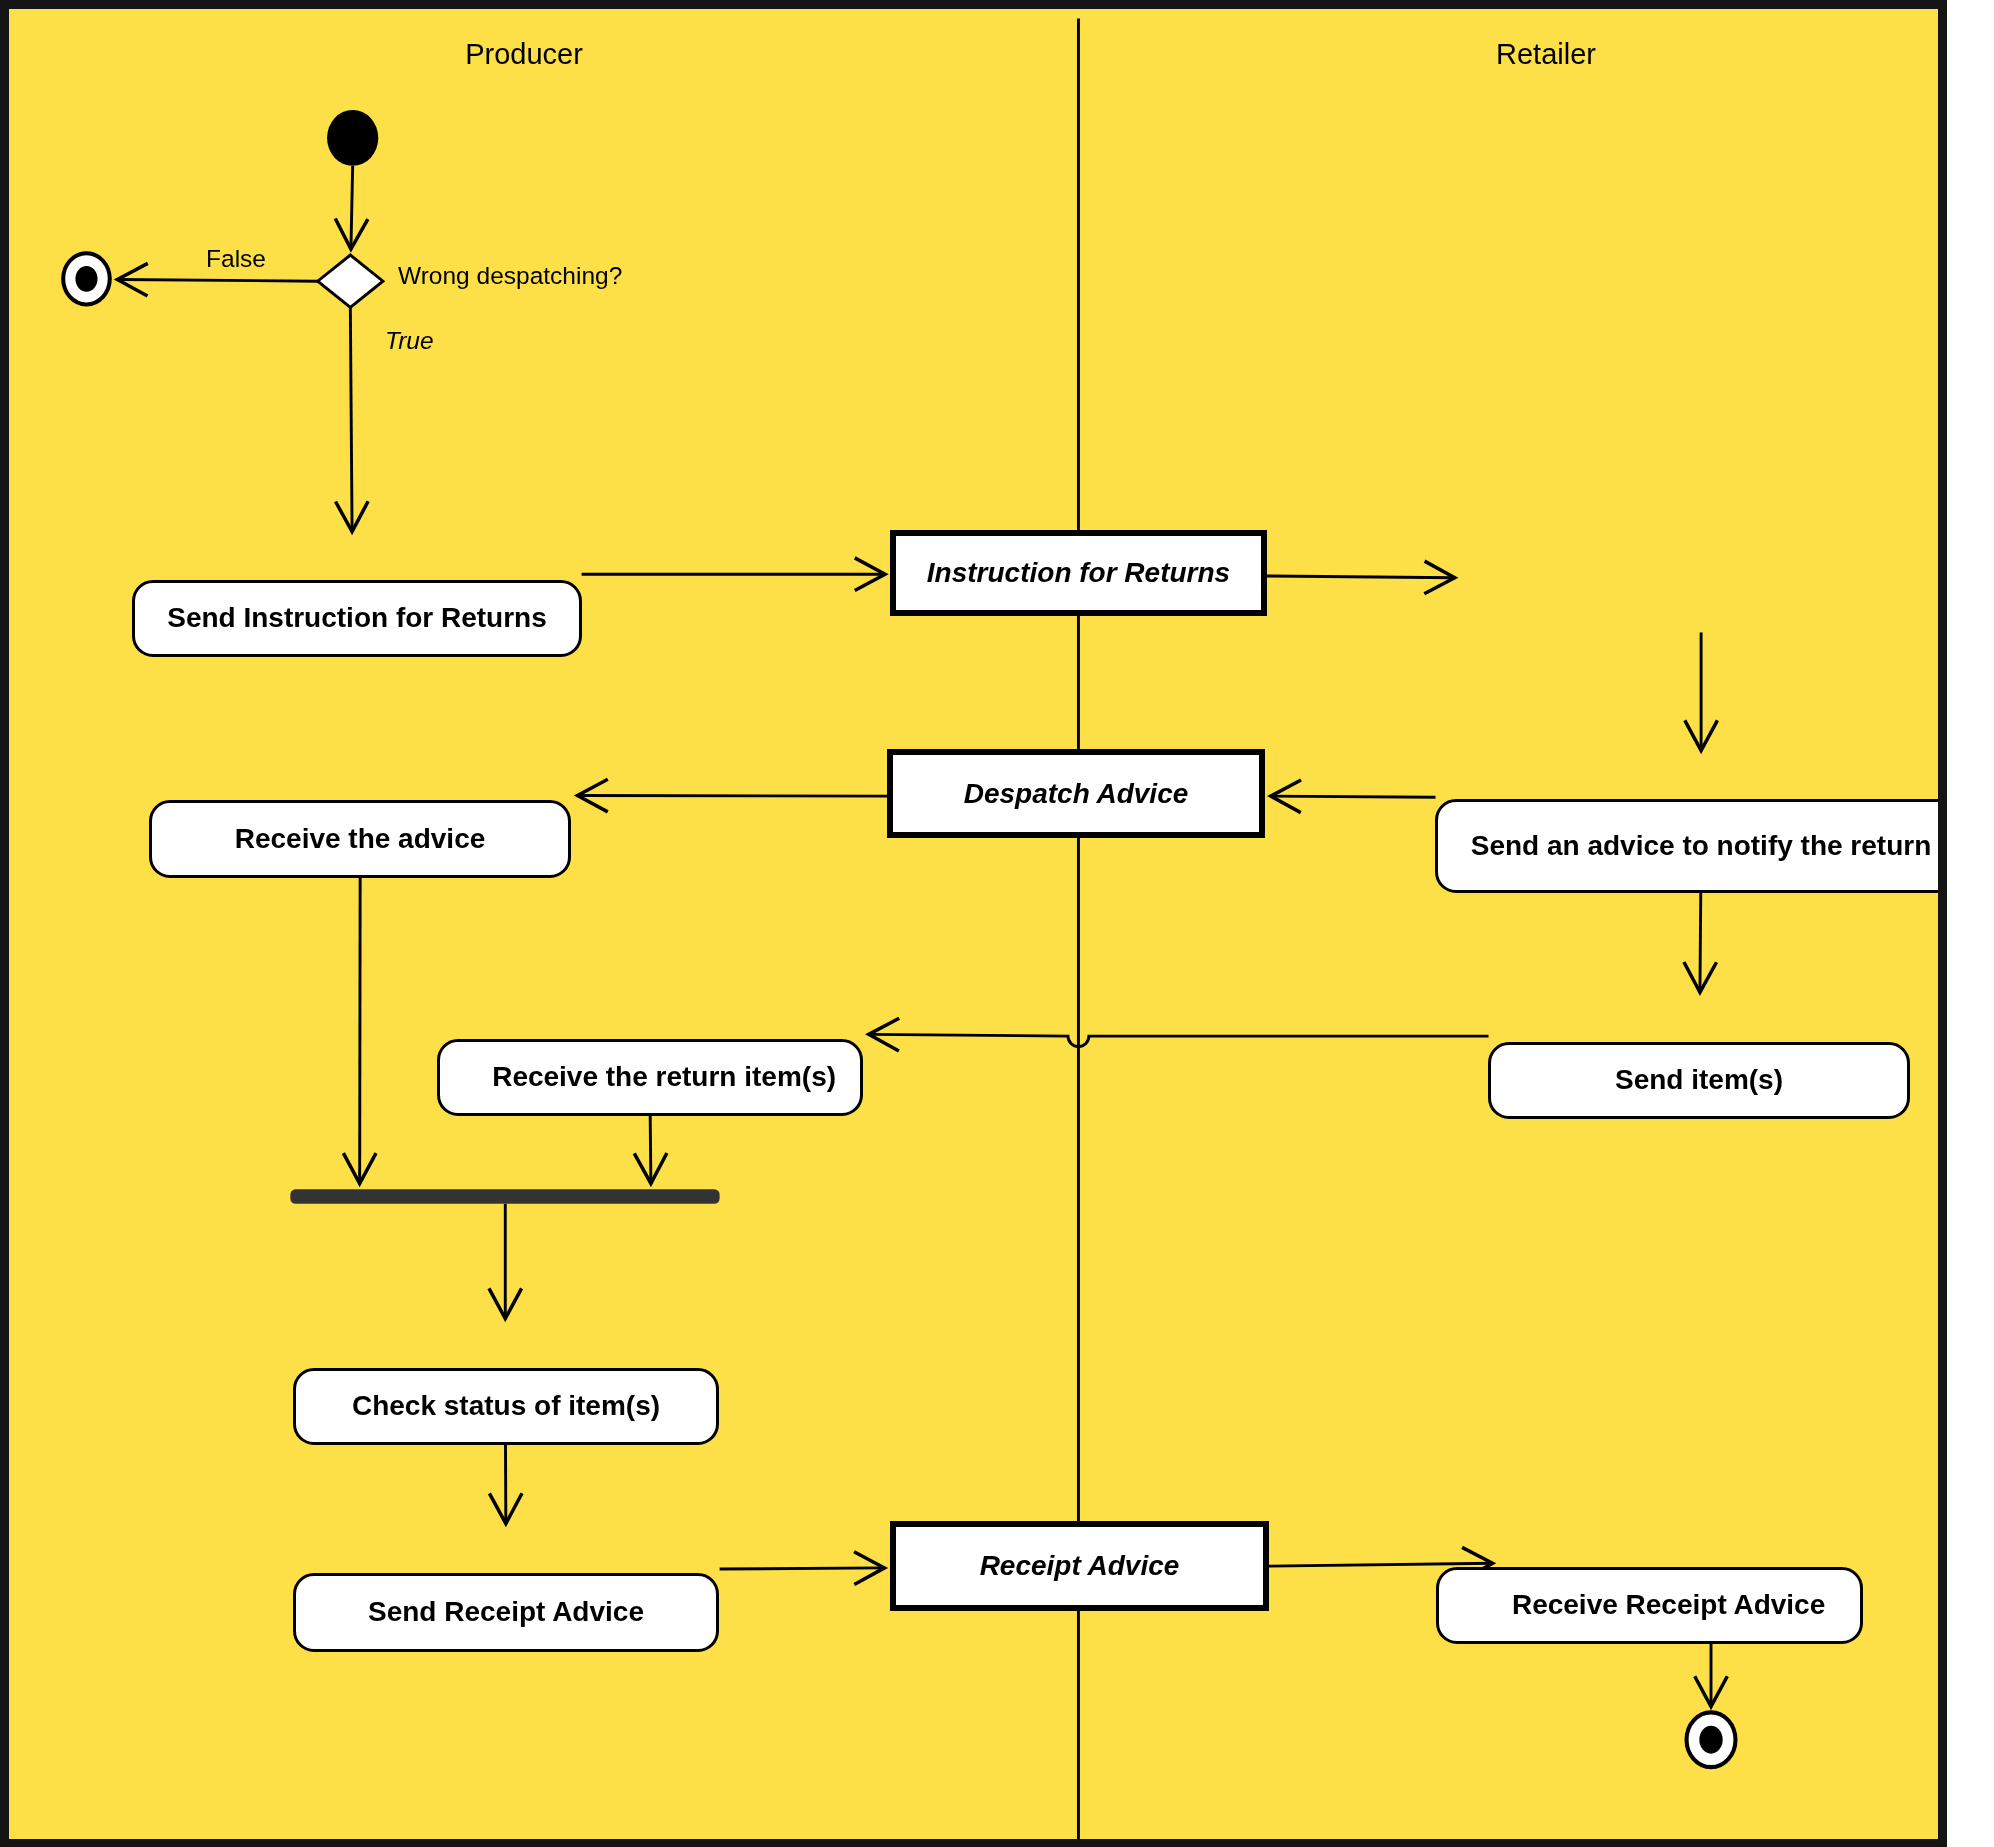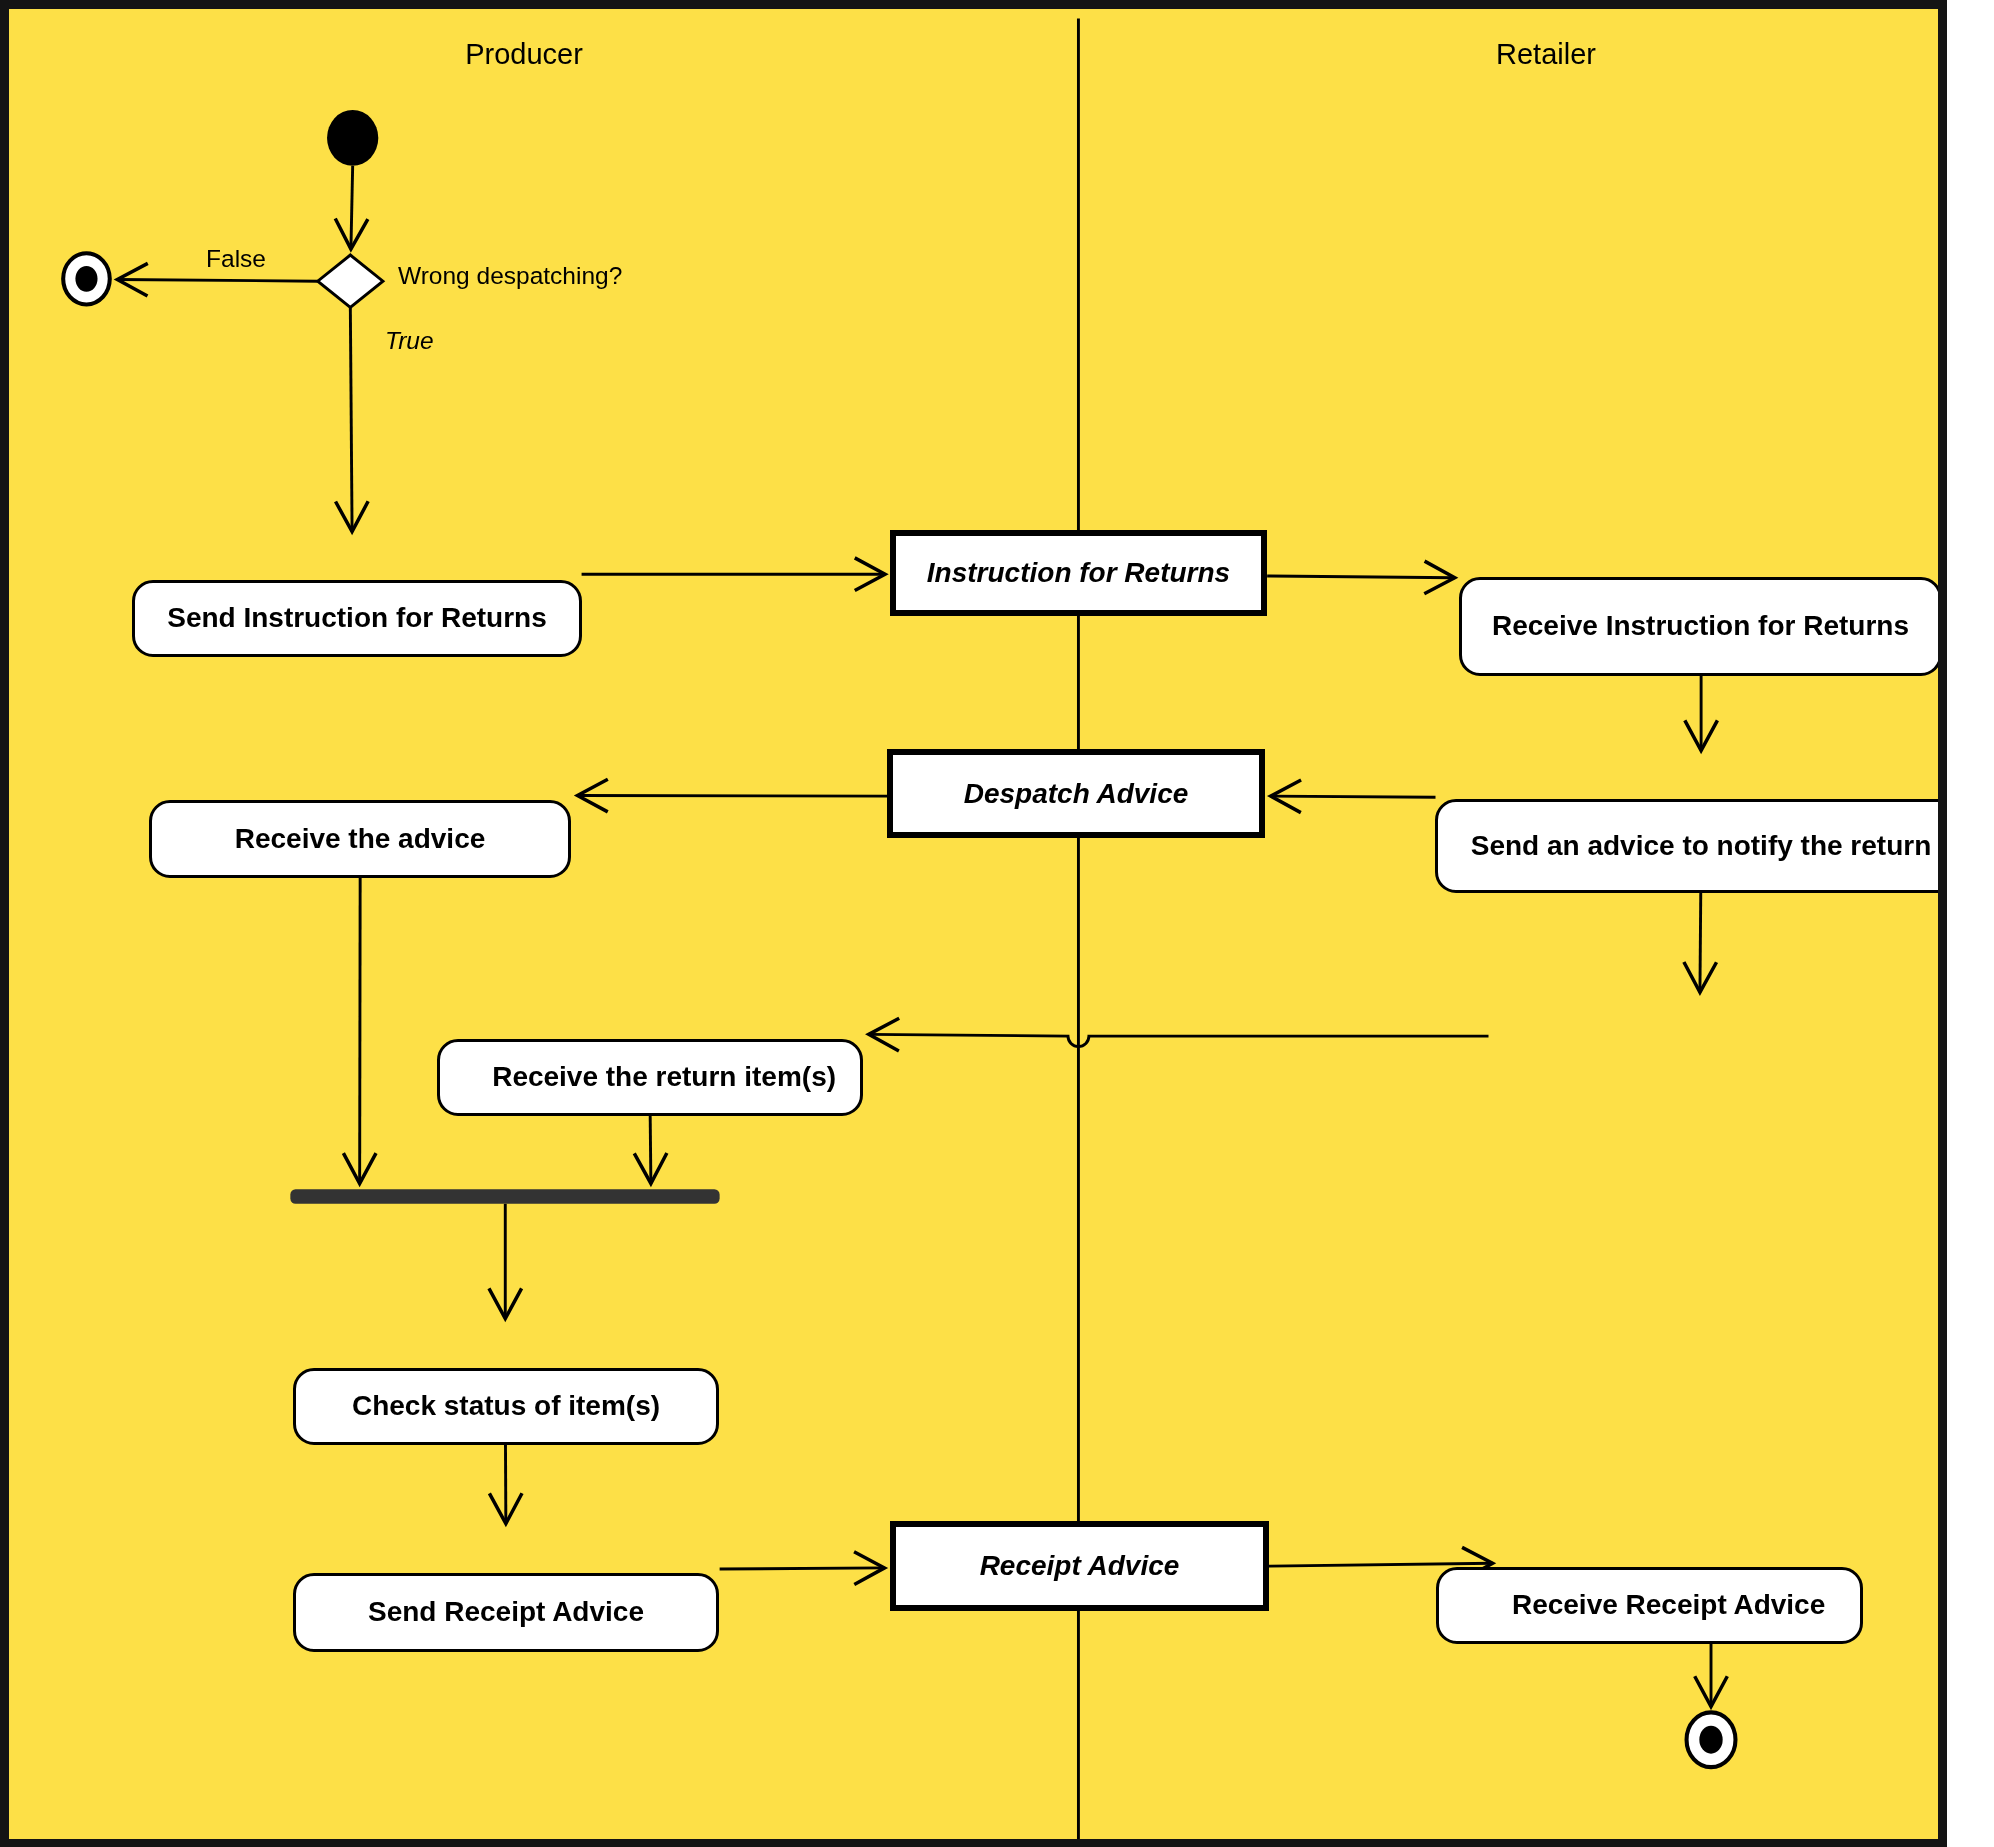--- a/index.html
+++ b/index.html
@@ -149,21 +149,21 @@
   <div class="action" style="left:284px; top:1315px; width:426px; height:77px;">Check status of item(s)</div>
 
   <div class="action" style="left:284px; top:1520px; width:426px; height:79px;">Send Receipt Advice</div>
 
   <div class="object" style="left:881px; top:521px; width:377px; height:86px;">Instruction for Returns</div>
 
   <div class="object" style="left:878px; top:740px; width:378px; height:89px;">Despatch Advice</div>
 
   <div class="object" style="left:881px; top:1512px; width:379px; height:90px;">Receipt Advice</div>
 
-  <div class="action" style="left:1450px; top:524px; width:483px; height:99px;">Receive Instruction for Returns</div>
 
   <div class="action" style="left:1426px; top:746px; width:532px; height:94px;">Send an advice to notify the return</div>
 
+  <div class="action" style="left:1479px; top:989px; width:422px; height:77px;">Send item(s)</div>
 
   <div class="action" style="left:1427px; top:1514px; width:427px; height:77px;padding-left:44px;">Receive Receipt Advice</div>
 
 </div>
 
 
 </body></html>

